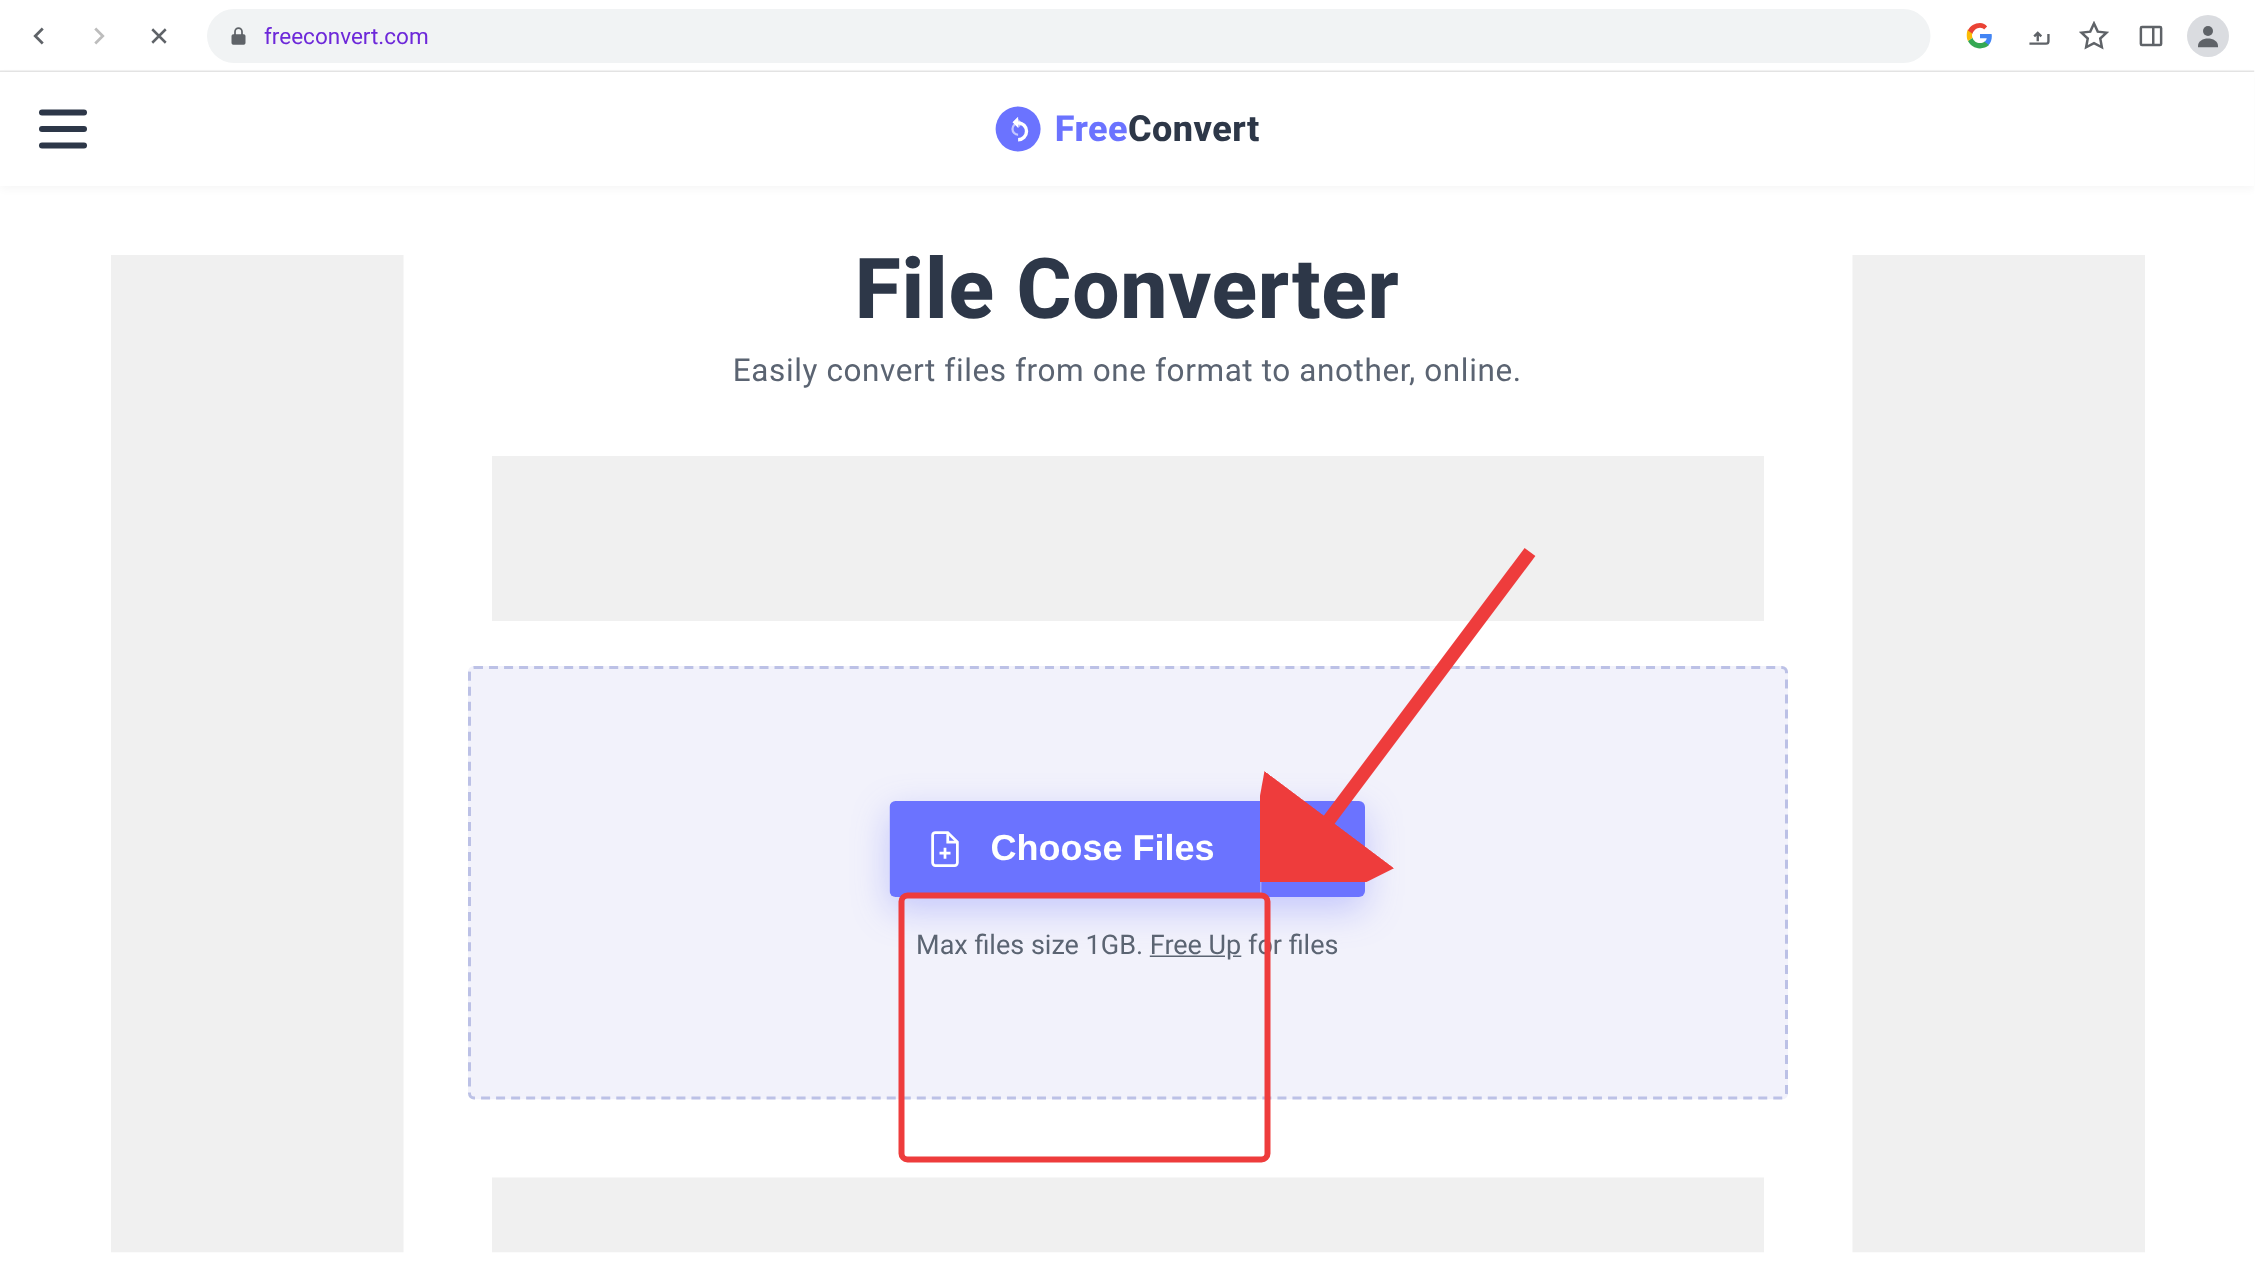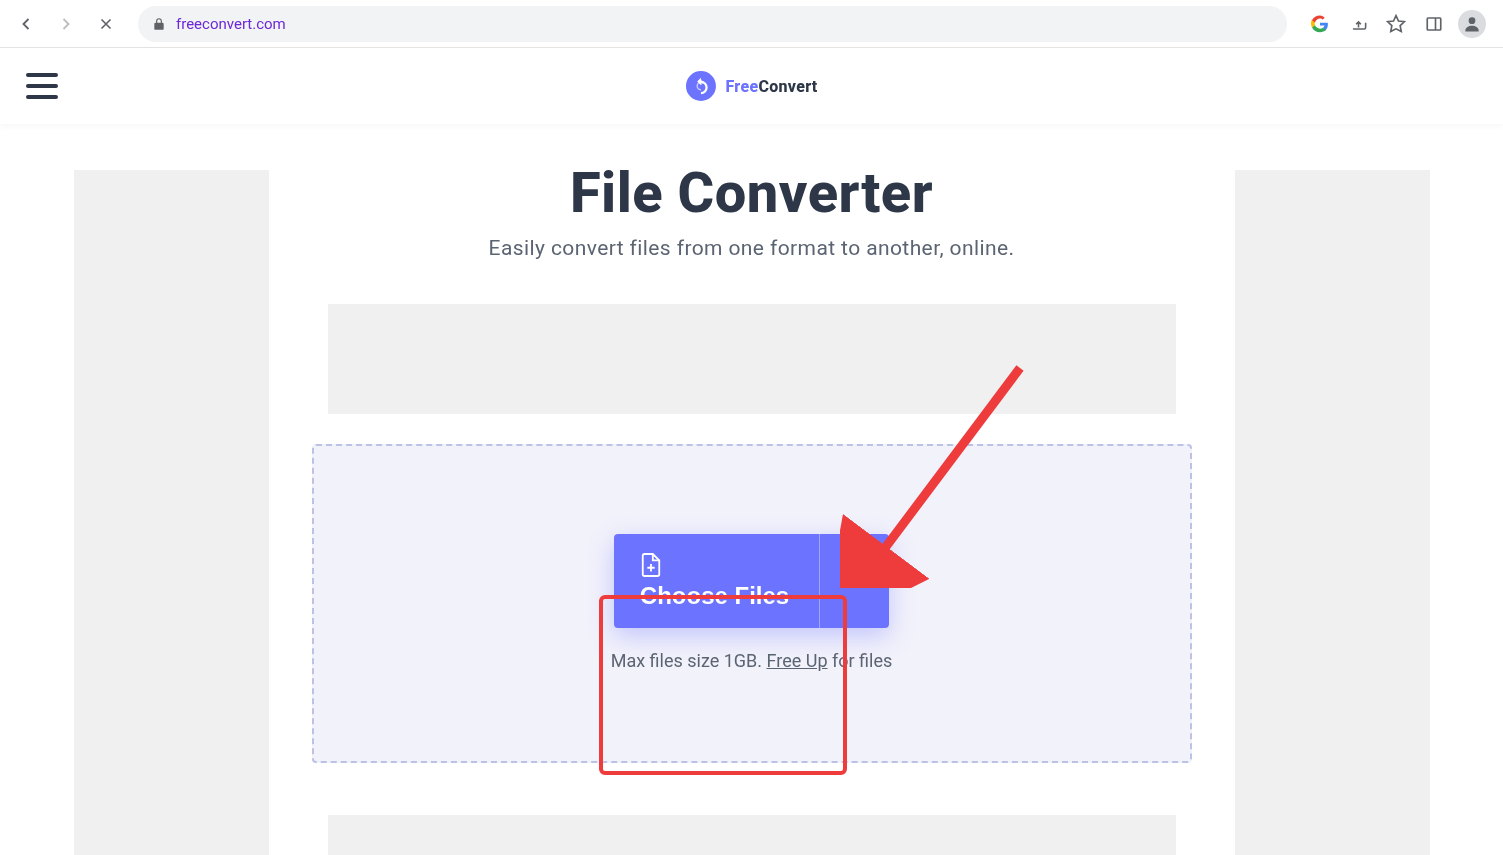--- a/index.html
+++ b/index.html
@@ -42,21 +42,21 @@
       display: flex;
       align-items: center;
       padding: 0 20px;
       position: relative;
       box-shadow: 0 2px 6px rgba(0,0,0,0.04);
     }
     .hamburger { width: 32px; height: 26px; display: flex; flex-direction: column; justify-content: space-between; cursor: pointer; margin-left: 6px; }
     .hamburger span { height: 4px; background: #2d3748; border-radius: 2px; width: 100%; }
     .logo-wrap { position: absolute; left: 50%; transform: translateX(-50%); display: flex; align-items: center; gap: 10px; }
     .logo-circle { width: 30px; height: 30px; background: #6b73ff; border-radius: 50%; display: flex; align-items: center; justify-content: center; }
-    .logo-text { font-size: 16px; font-weight: 800; letter-spacing: 0.3px; }
+    .logo-text { font-size: 24px; font-weight: 800; letter-spacing: 0.3px; }
     .logo-free { color: #6b73ff; }
     .logo-convert { color: #2d3748; }
     
     
     .page { position: relative; padding-top: 12px; }
     .content-wrap { max-width: 1356px; margin: 0 auto; display: flex; gap: 30px; padding: 34px 0 0 0; }
     .side-ad { width: 195px; background: #f0f0f0; min-height: 650px; }
     .main-col { flex: 1; display: flex; flex-direction: column; align-items: center; }
     
     .page-title { color: #2d3748; font-size: 56px; font-weight: 800; letter-spacing: 0.5px; margin-top: -10px; text-align: center; }
@@ -76,25 +76,24 @@
       align-items: center;
     }
     .choose-wrap { display: flex; box-shadow: 0 8px 24px rgba(107,115,255,0.35); border-radius: 4px; overflow: hidden; }
     .choose-btn {
       background: #6b73ff;
       color: #fff;
       font-size: 24px;
       font-weight: 700;
       padding: 18px 30px 18px 26px;
       display: flex;
-      align-items: flex-start;
-      gap: 4px;
+      align-items: center;
+      gap: 19px;
       cursor: pointer;
       border: none;
-      flex-direction: column;
     }
     .choose-dropdown {
       background: #6b73ff;
       color: #fff;
       width: 70px;
       display: flex;
       align-items: center;
       justify-content: center;
       border-left: 1px solid rgba(255,255,255,0.35);
       cursor: pointer;

